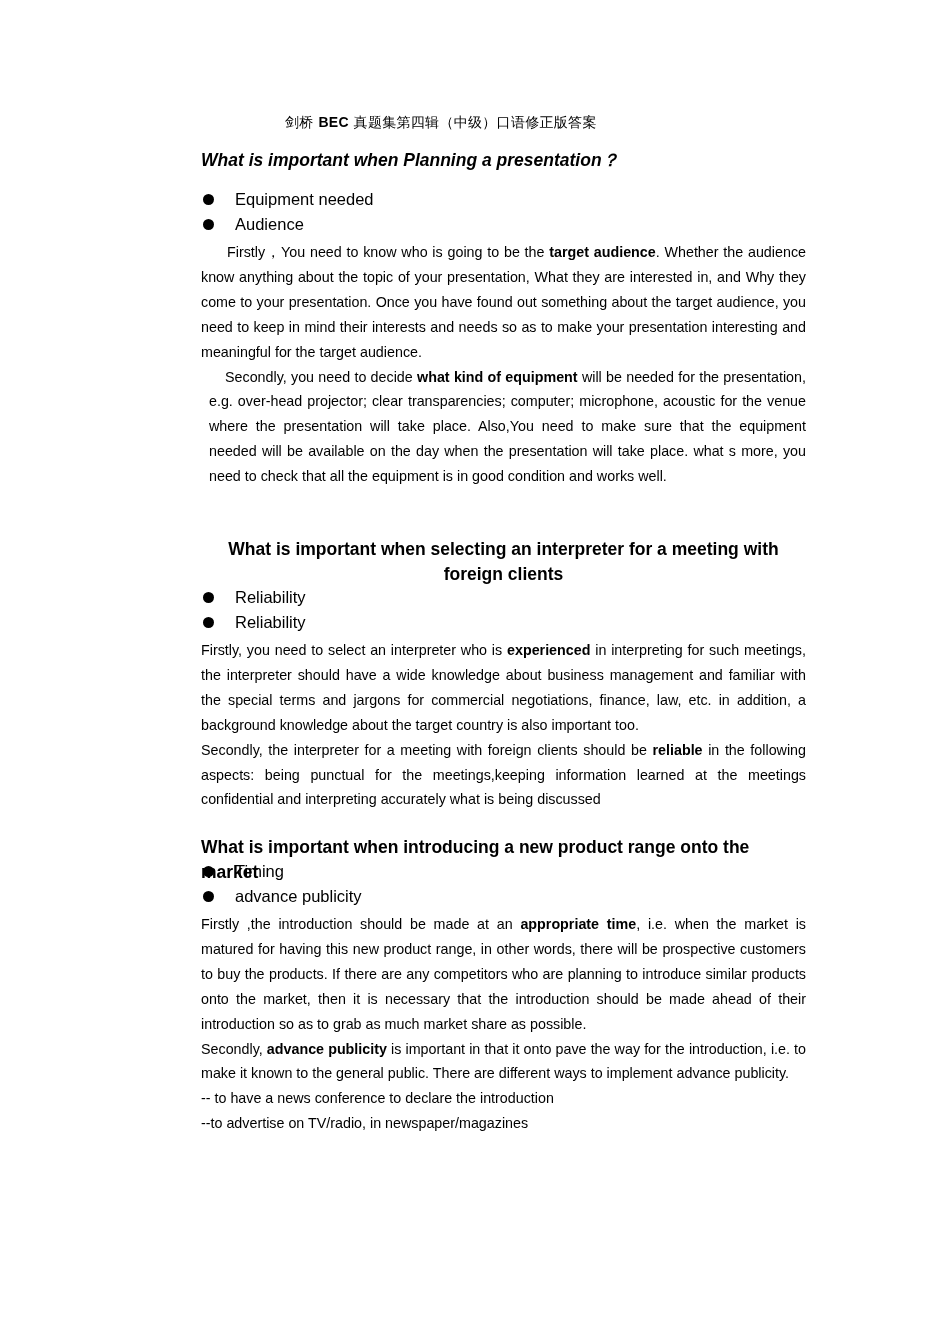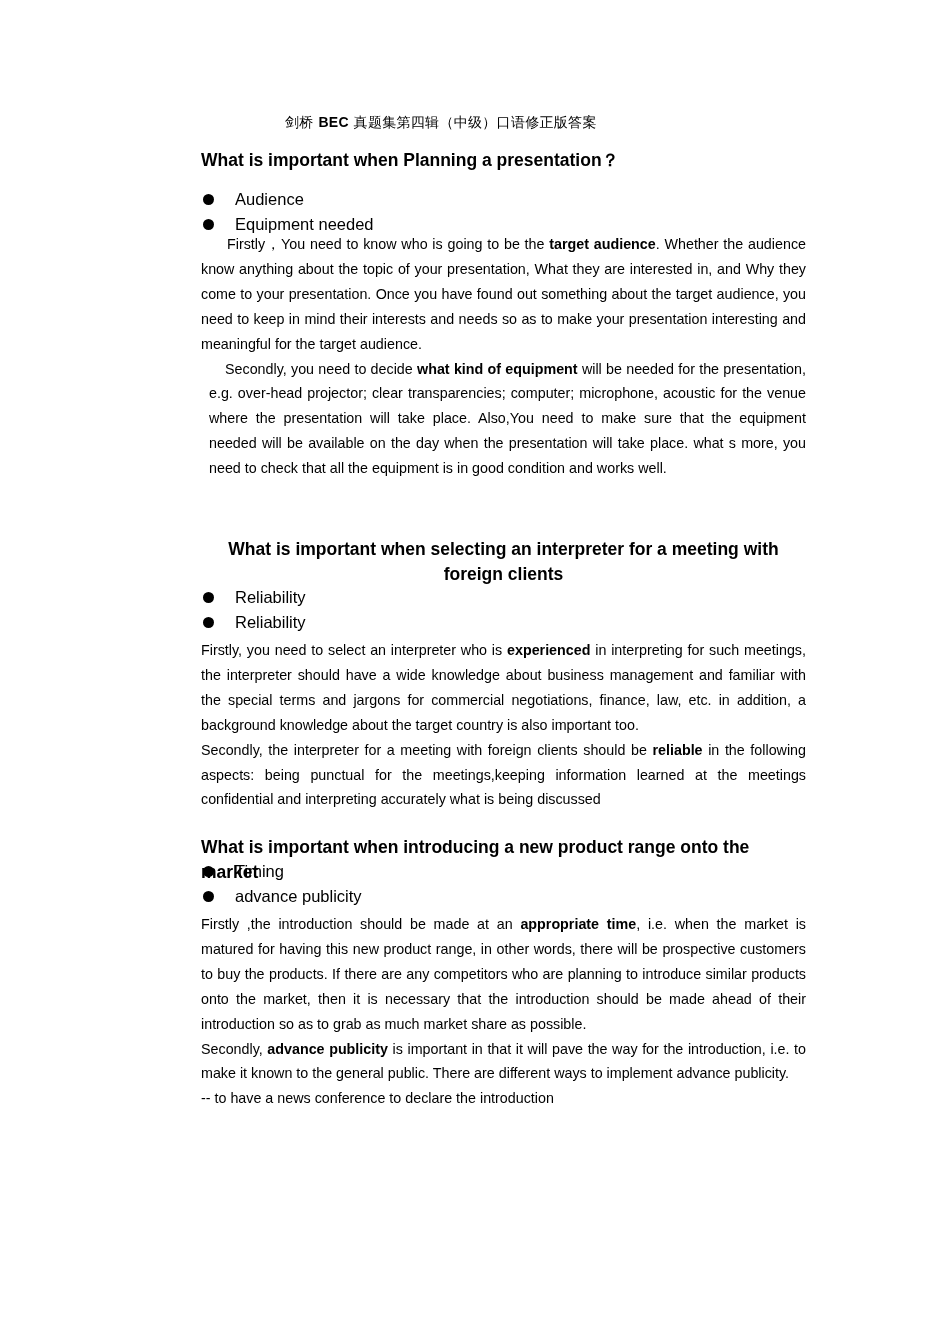--- a/index.html
+++ b/index.html
@@ -8,43 +8,43 @@
     .doc-title { position: absolute; top: 114px; left: 84px; font-family: "DejaVu Serif", serif; font-size: 14px; letter-spacing: 0.3px; white-space: nowrap; }
     .doc-title b { font-family: "Liberation Sans", sans-serif; font-weight: bold; }
     .heading { font-weight: bold; font-size: 17.5px; line-height: 25px; margin: 0; }
     .bullets { list-style: none; margin: 0; padding: 0; }
     .bullet { position: relative; padding-left: 34px; font-size: 16.5px; line-height: 25px; height: 25px; }
     .bullet .dot { position: absolute; left: 2px; top: 7px; width: 11px; height: 11px; border-radius: 50%; background: #000; }
     .para { margin: 0; font-size: 14.3px; line-height: 24.9px; text-align: justify; text-align-last: left; }
     .para.indent1 { text-indent: 26px; }
     .para.indent2 { text-indent: 16px; margin-left: 8px; }
     .para b { font-weight: bold; }
-    .sec1-head { position: absolute; top: 148px; left: 0; width: 605px; }
+    .sec1-head { position: absolute; top: 148px; left: 0; width: 605px; font-style: italic; }
     .sec1-bullets { position: absolute; top: 187px; left: 0; width: 605px; }
-    .sec1-paras { position: absolute; top: 232px; left: 0; width: 605px; }
+    .sec1-paras { position: absolute; top: 240px; left: 0; width: 605px; }
     .sec2-head { position: absolute; top: 537px; left: 0; width: 605px; text-align: center; }
     .sec2-bullets { position: absolute; top: 585px; left: 0; width: 605px; }
     .sec2-paras { position: absolute; top: 638px; left: 0; width: 605px; }
     .sec3-head { position: absolute; top: 835px; left: 0; width: 605px; }
     .sec3-bullets { position: absolute; top: 859px; left: 0; width: 605px; }
     .sec3-paras { position: absolute; top: 912px; left: 0; width: 605px; }
     .line { margin: 0; font-size: 14.3px; line-height: 24.9px; }
     .line.just { text-align: justify; text-align-last: justify; }
   </style>
 </head>
 <body>
 
 <div class="page">
 
   <div class="doc-title"><span>剑桥</span> <b>BEC</b> <span>真题集第四辑（中级）口语修正版答案</span></div>
 
   <h2 class="heading sec1-head">What is important when Planning a presentation？</h2>
   <ul class="bullets sec1-bullets">
+    <li class="bullet"><span class="dot"></span><span>Equipment needed</span></li>
     <li class="bullet"><span class="dot"></span><span>Audience</span></li>
-    <li class="bullet"><span class="dot"></span><span>Equipment needed</span></li>
   </ul>
   <div class="sec1-paras">
     <p class="para indent1"><span>Firstly，You need to know who is going to be the </span><b>target audience</b><span>. Whether the audience know anything about the topic of your presentation, What they are interested in, and   Why they come to your presentation. Once you have found out something about the target audience, you need to keep in mind their interests and needs so as to make your presentation interesting and meaningful for the target audience.</span></p>
     <p class="para indent2"><span>Secondly, you need to decide </span><b>what kind of equipment</b><span> will be needed for the presentation, e.g. over-head projector; clear transparencies; computer; microphone, acoustic for the venue where the presentation will take place. Also,You need to make sure that the equipment needed will be available on the day when the presentation will take place. what s more, you need to check that all the equipment is in good condition and works well.</span></p>
   </div>
 
   <h2 class="heading sec2-head">What is important when selecting an interpreter for a meeting with foreign clients</h2>
   <ul class="bullets sec2-bullets">
     <li class="bullet"><span class="dot"></span><span>Reliability</span></li>
     <li class="bullet"><span class="dot"></span><span>Reliability</span></li>
@@ -54,17 +54,18 @@
     <p class="para"><span>Secondly, the interpreter for a meeting with foreign clients should be </span><b>reliable</b><span> in the following aspects: being punctual for the meetings,keeping information learned at the meetings confidential and interpreting accurately what is being discussed</span></p>
   </div>
 
   <h2 class="heading sec3-head">What is important when introducing a new product range onto the market</h2>
   <ul class="bullets sec3-bullets">
     <li class="bullet"><span class="dot"></span><span>Timing</span></li>
     <li class="bullet"><span class="dot"></span><span>advance publicity</span></li>
   </ul>
   <div class="sec3-paras">
     <p class="para"><span>Firstly ,the introduction should be made at an </span><b>appropriate time</b><span>, i.e. when the market is matured for having this new product range, in other words, there will be prospective customers to buy the products. If there are any competitors who are planning to introduce similar products onto the market, then it is necessary that the introduction should be made ahead of their introduction so as to grab as much market share as possible.</span></p>
-    <p class="para"><span>Secondly, </span><b>advance publicity</b><span> is important in that it will pave the way for the introduction, i.e. to make it known to the general public. There are different ways to implement advance publicity.</span></p>
+    <p class="para"><span>Secondly, </span><b>advance publicity</b><span> is important in that it onto pave the way for the introduction, i.e. to make it known to the general public. There are different ways to implement advance publicity.</span></p>
     <p class="line">-- to have a news conference to declare the introduction</p>
+    <p class="line">--to advertise on TV/radio, in newspaper/magazines</p>
   </div>
 
 </div>
 
 </body></html>

